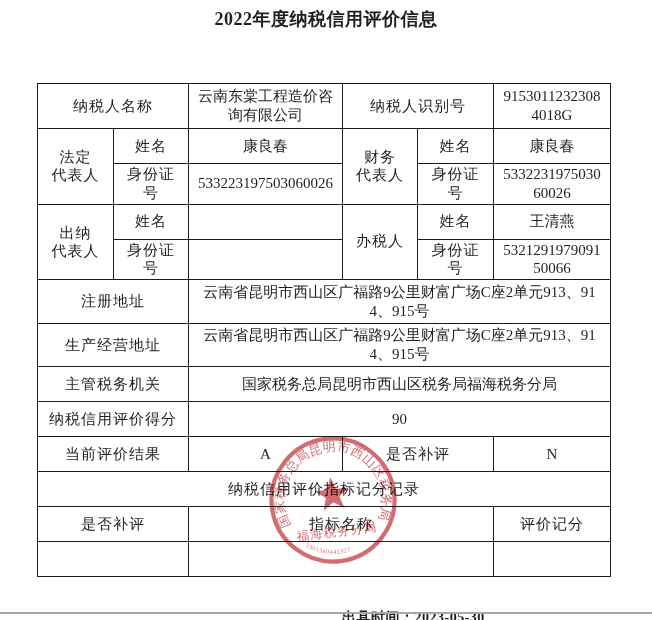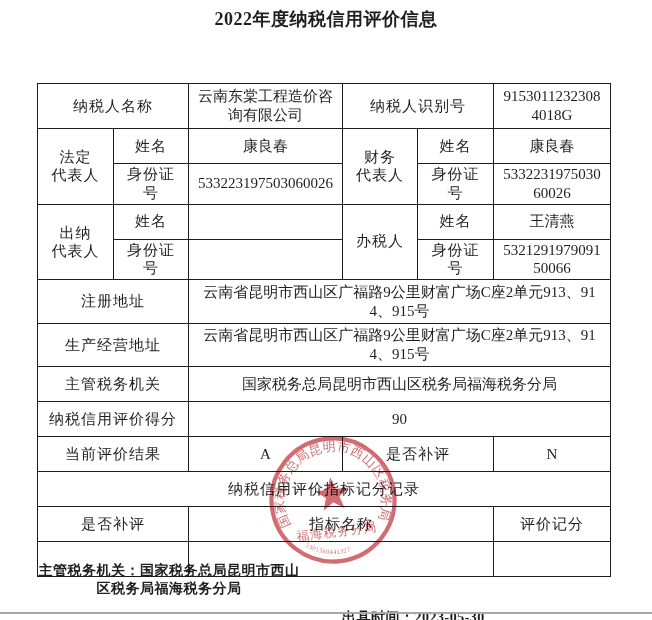--- a/index.html
+++ b/index.html
@@ -153,19 +153,18 @@
       <text font-size="13" letter-spacing="0.3">
         <textPath href="#seal-arc" startOffset="1">国家税务总局昆明市西山区税务局</textPath>
       </text>
       <text x="75" y="111" text-anchor="middle" font-size="12.5" letter-spacing="1">福海税务分局</text>
       <text font-size="6.3" letter-spacing="0.5">
         <textPath href="#seal-serial-arc" startOffset="2">5301560441327</textPath>
       </text>
     </g>
   </svg>
 
-  <div class="footer-left"><span>主管税务机关：</span><span>国家税务总局昆明市西山区税务局福海税务分局</span></div>
 
   <div class="footer-right"><span>出具时间：</span><span>2023-05-30</span></div>
 
   <div class="bottom-edge"></div>
 
 </div>
 
 </body></html>

